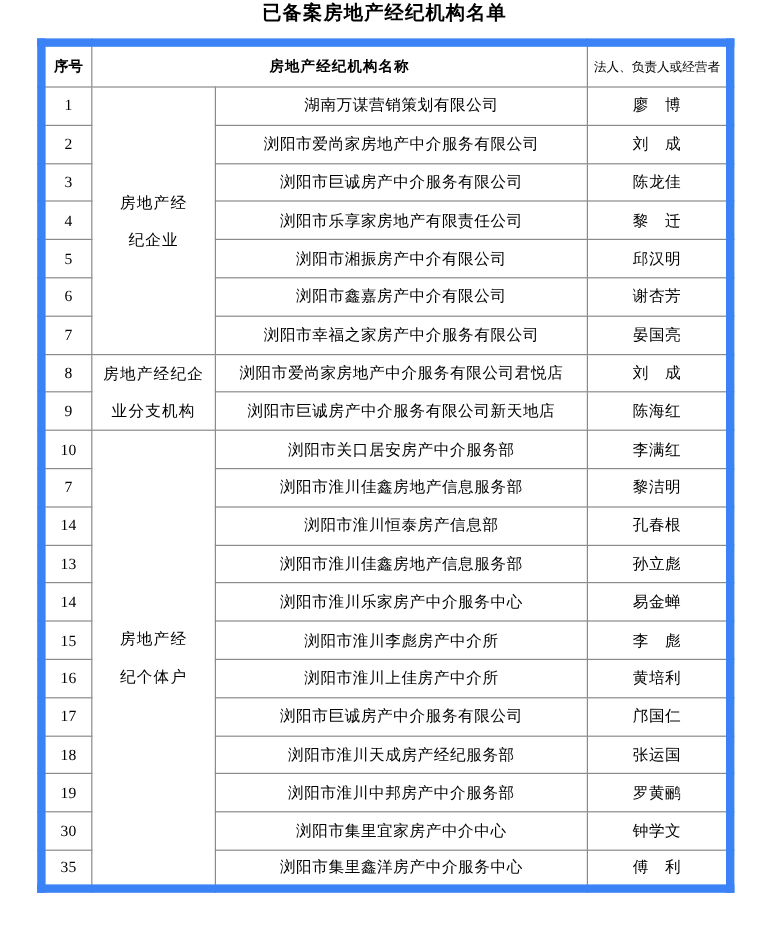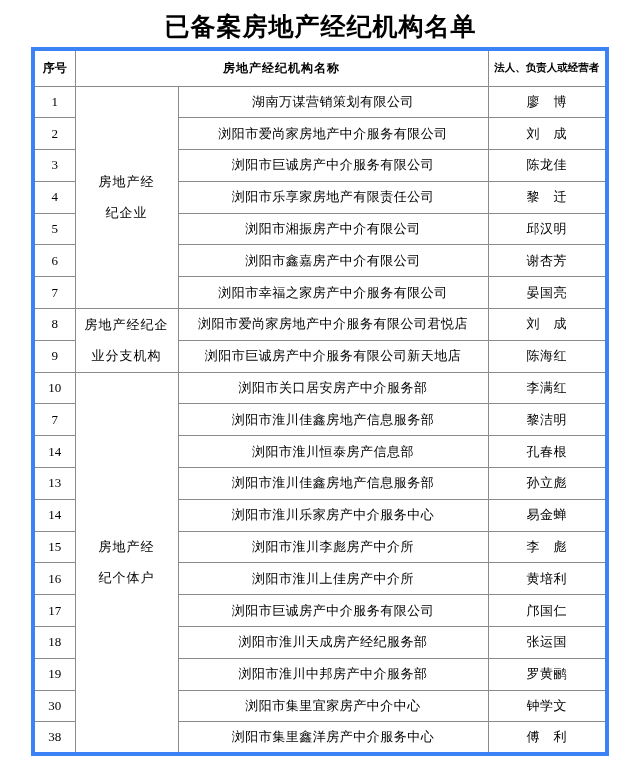--- a/index.html
+++ b/index.html
@@ -11,48 +11,47 @@
     font-family: "Liberation Serif", "DejaVu Serif", serif;
     color: #000000;
   }
   .page {
     width: 641px;
     height: 778px;
     overflow: hidden;
     background: #ffffff;
   }
   .title {
-    margin-top: 15px;
     text-align: center;
-    font-size: 25px;
+    font-size: 16px;
     font-weight: bold;
     letter-spacing: 1px;
     line-height: 24px;
   }
   table.records {
     border-collapse: collapse;
     table-layout: fixed;
     width: 574px;
     margin: 8px 0 0 31px;
-    border: 4px solid #3b82f6;
+    border: 7px solid #3b82f6;
   }
   table.records th,
   table.records td {
     border: 1px solid #8a8a8a;
     text-align: center;
     vertical-align: middle;
     padding: 0;
     overflow: hidden;
     white-space: nowrap;
   }
   thead tr { height: 37px; }
   tbody tr { height: 31.8px; }
   th.h-no     { font-size: 12px; font-weight: bold; }
   th.h-name   { font-size: 12px; font-weight: bold; letter-spacing: 1px; }
-  th.h-person { font-size: 10.5px; font-weight: bold; letter-spacing: 0px; margin-left: 12px; }
+  th.h-person { font-size: 10.5px; font-weight: normal; letter-spacing: 0px; margin-left: 12px; }
   td.col-no   { font-size: 13px; }
   td.col-cat  { font-size: 13px; line-height: 31px; letter-spacing: 1px; white-space: normal; }
   td.col-name { font-size: 13px; letter-spacing: 0.5px; }
   td.col-person { font-size: 13px; letter-spacing: 0.5px; }
 </style>
 </head>
 <body>
 
 <div class="page">
 
@@ -170,20 +169,20 @@
           <td class="col-no">19</td>
           <td class="col-name">浏阳市淮川中邦房产中介服务部</td>
           <td class="col-person">罗黄鹂</td>
         </tr>
         <tr>
           <td class="col-no">30</td>
           <td class="col-name">浏阳市集里宜家房产中介中心</td>
           <td class="col-person">钟学文</td>
         </tr>
         <tr>
-          <td class="col-no">38</td>
+          <td class="col-no">35</td>
           <td class="col-name">浏阳市集里鑫洋房产中介服务中心</td>
           <td class="col-person">傅　利</td>
         </tr>
       </tbody>
   </table>
 
 </div>
 
 </body></html>

